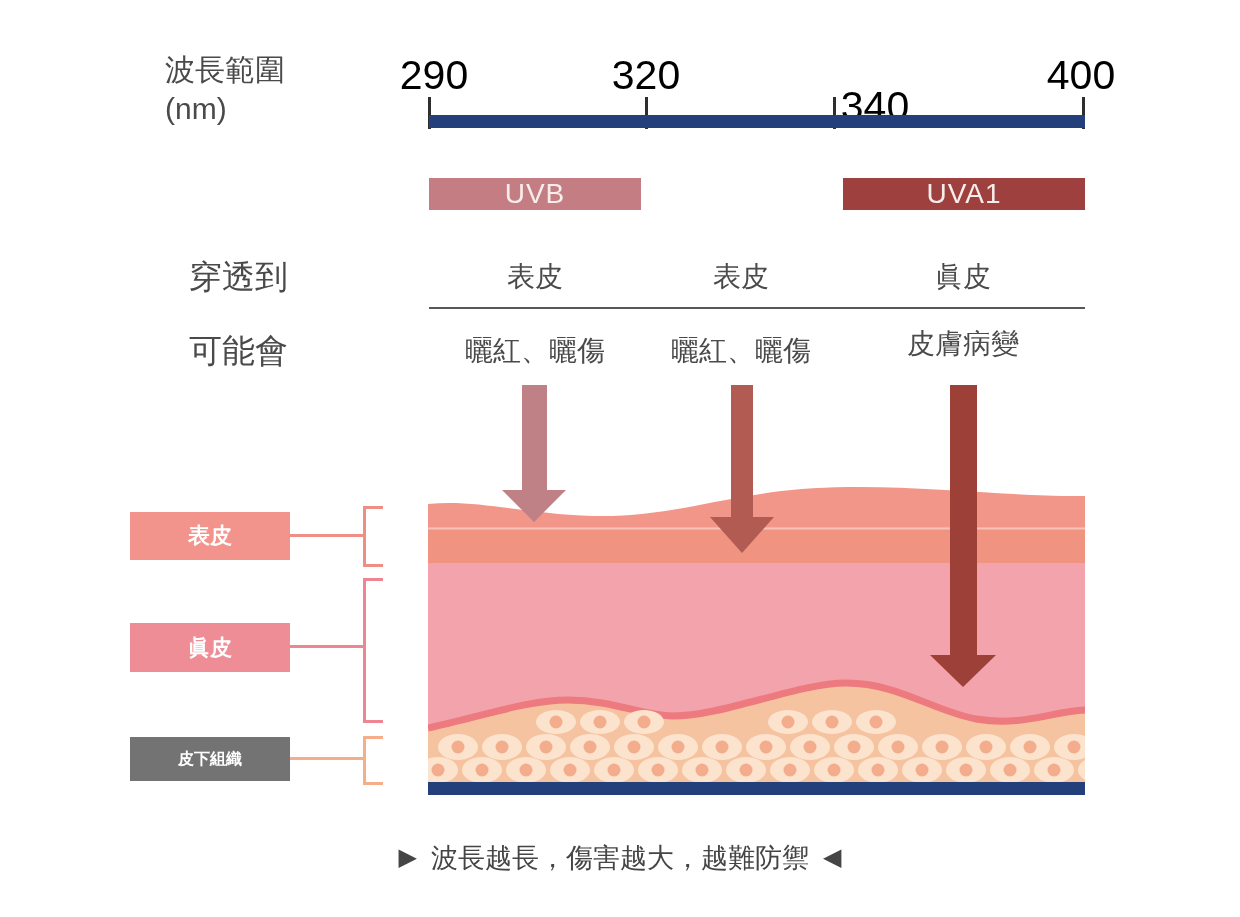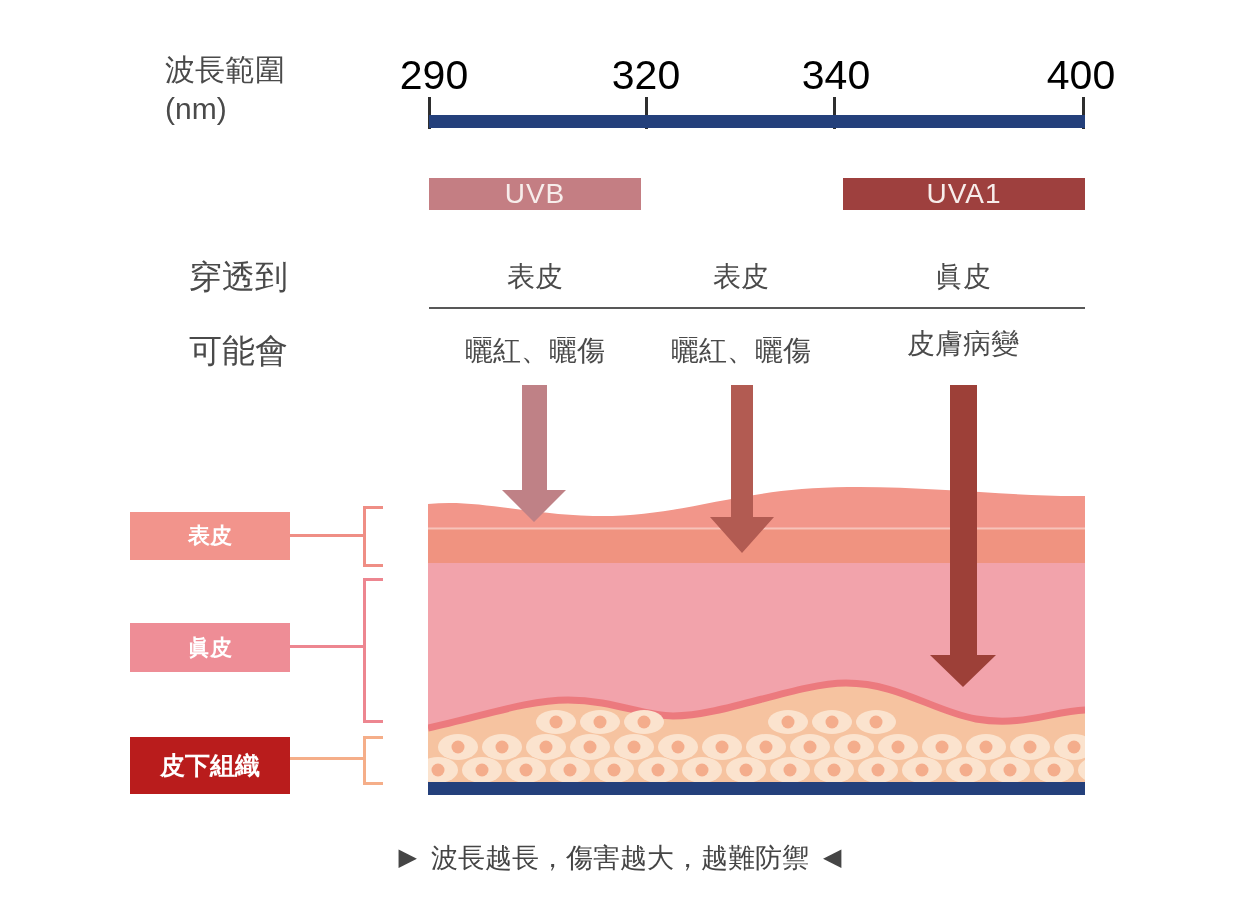--- a/index.html
+++ b/index.html
@@ -33,21 +33,21 @@
 
 <div id="stage">
 
   <div class="abs axis-title">
     <div>波長範圍</div>
     <div>(nm)</div>
   </div>
 
   <div class="abs ctr tick-label" style="left:379px;">290</div>
   <div class="abs ctr tick-label" style="left:591px;">320</div>
-  <div class="abs ctr tick-label" style="left:781px;">340</div>
+  <div class="abs ctr tick-label" style="left:820px;margin-top:31px;">340</div>
   <div class="abs ctr tick-label" style="left:1026px;">400</div>
 
   <div class="abs tick-mark" style="left:428px;"></div>
   <div class="abs tick-mark" style="left:645px;"></div>
   <div class="abs tick-mark" style="left:833px;"></div>
   <div class="abs tick-mark" style="left:1082px;"></div>
 
   <div class="abs scale-bar" style="background-color: rgb(36, 64, 123);"></div>
 
   <div class="abs ctr band" style="left: 429px; width: 212px; background-color: rgb(196, 126, 131);">UVB</div>
@@ -160,21 +160,21 @@
   </svg>
 
   <div class="abs ctr layer-box" style="top: 512px; height: 48px; background-color: rgb(242, 148, 140);">表皮</div>
   <div class="abs connector" style="top: 534px; background-color: rgb(239, 142, 133);"></div>
   <div class="abs bracket" style="top: 506px; height: 61px; border-color: rgb(239, 142, 133);"></div>
 
   <div class="abs ctr layer-box" style="top: 623px; height: 49px; background-color: rgb(238, 141, 150);">眞皮</div>
   <div class="abs connector" style="top: 645px; background-color: rgb(237, 134, 144);"></div>
   <div class="abs bracket" style="top: 578px; height: 145px; border-color: rgb(237, 134, 144);"></div>
 
-  <div class="abs ctr layer-box" style="top: 737px; height: 57px; font-size: 25px; background-color: #b91c1c;">皮下組織</div>
+  <div class="abs ctr layer-box" style="top: 737px; height: 44px; font-size: 16px; background-color: #737373;">皮下組織</div>
   <div class="abs connector" style="top: 757px; background-color: rgb(245, 174, 137);"></div>
   <div class="abs bracket" style="top: 736px; height: 49px; border-color: rgb(245, 174, 137);"></div>
 
   <div class="abs ctr caption">
     <span class="mark">▶</span>
     <span>波長越長，傷害越大，越難防禦</span>
     <span class="mark">◀</span>
   </div>
 
 </div>

